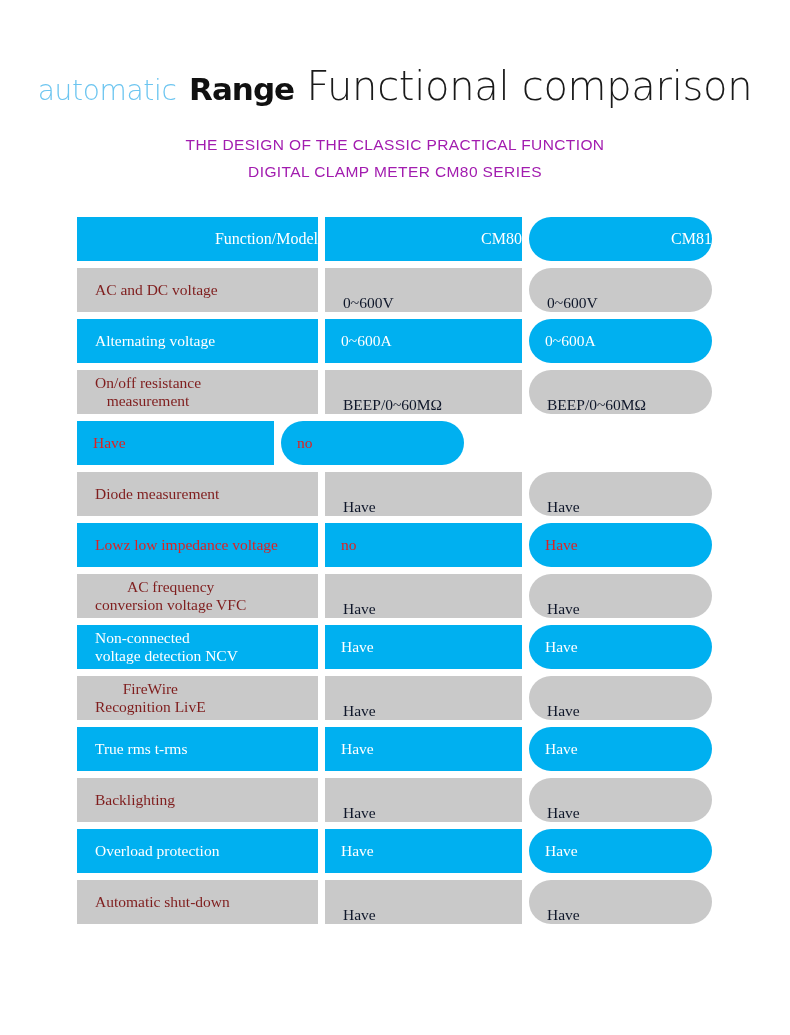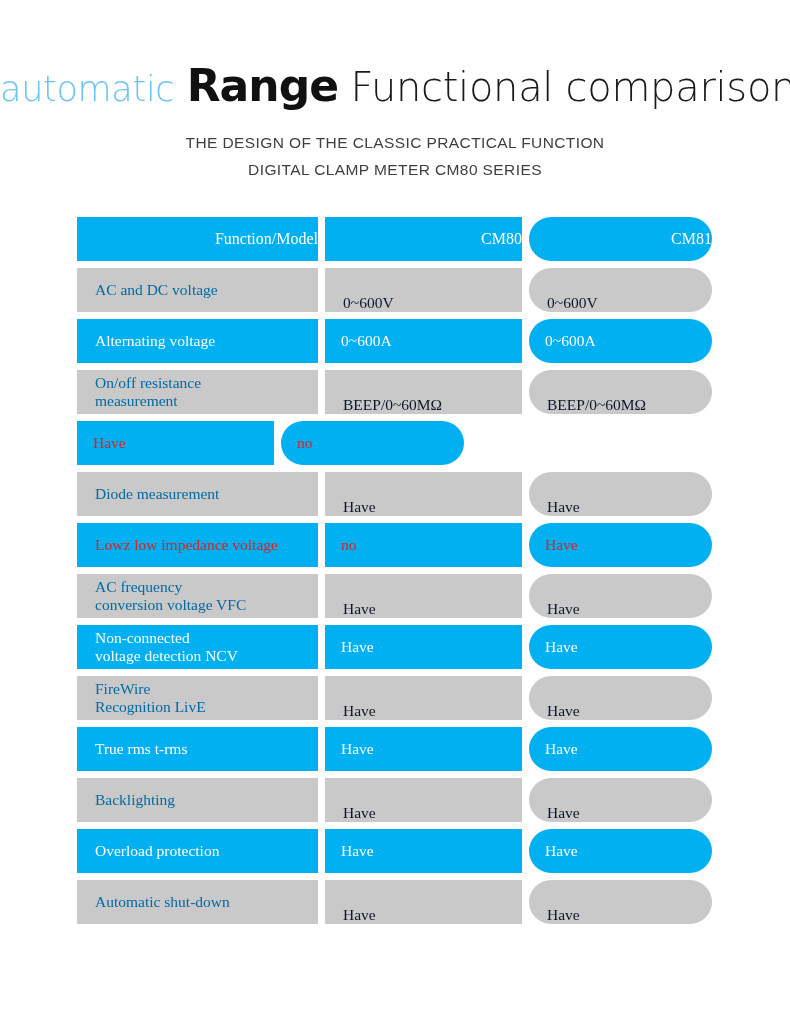--- a/index.html
+++ b/index.html
@@ -30,43 +30,43 @@
     font-family: "DejaVu Sans", sans-serif;
     font-size: 40px;
     line-height: 48px;
     color: #1a1a1a;
     white-space: nowrap;
     letter-spacing: -0.3px;
   }
   .headline .hl-auto {
     color: #6cc5f0;
     font-weight: 300;
-    font-size: 35px;
+    font-size: 28px;
   }
   .headline .hl-range {
     color: #111111;
     font-weight: 700;
-    font-size: 44px;
+    font-size: 31px;
     letter-spacing: -1px;
   }
   .headline .hl-rest {
     color: #1a1a1a;
     font-weight: 300;
     font-size: 40px;
   }
 
   .subtitle-wrap {
     margin-top: 16px;
     text-align: center;
   }
   .subtitle {
     font-family: "Liberation Sans", sans-serif;
     font-size: 15.5px;
     letter-spacing: 0.4px;
-    color: #404040;
+    color: #a21caf;
     line-height: 27px;
     white-space: nowrap;
   }
 
   
   .table {
     position: absolute;
     left: 77px;
     top: 217px;
     width: 635px;
@@ -92,21 +92,21 @@
   .cell.c2 { width: 183px; border-radius: 22px; }
 
   
   .row.blue .cell { background: #00b0f0; }
   .row.gray .cell { background: #c9c9c9; }
 
   .row.blue .cell.c0 { color: #ffffff; }
   .row.blue .cell.c1,
   .row.blue .cell.c2 { color: #ffffff; padding-left: 16px; }
 
-  .row.gray .cell.c0 { color: #0369a1; }
+  .row.gray .cell.c0 { color: #7f1d1d; text-align: center; }
   .row.gray .cell.c1,
   .row.gray .cell.c2 { color: #0f172a; align-items: flex-end; }
 
   
   .cell.red { color: #dd2222 !important; }
 
   .cell .txt {
     display: block;
     white-space: pre-line;
   }

